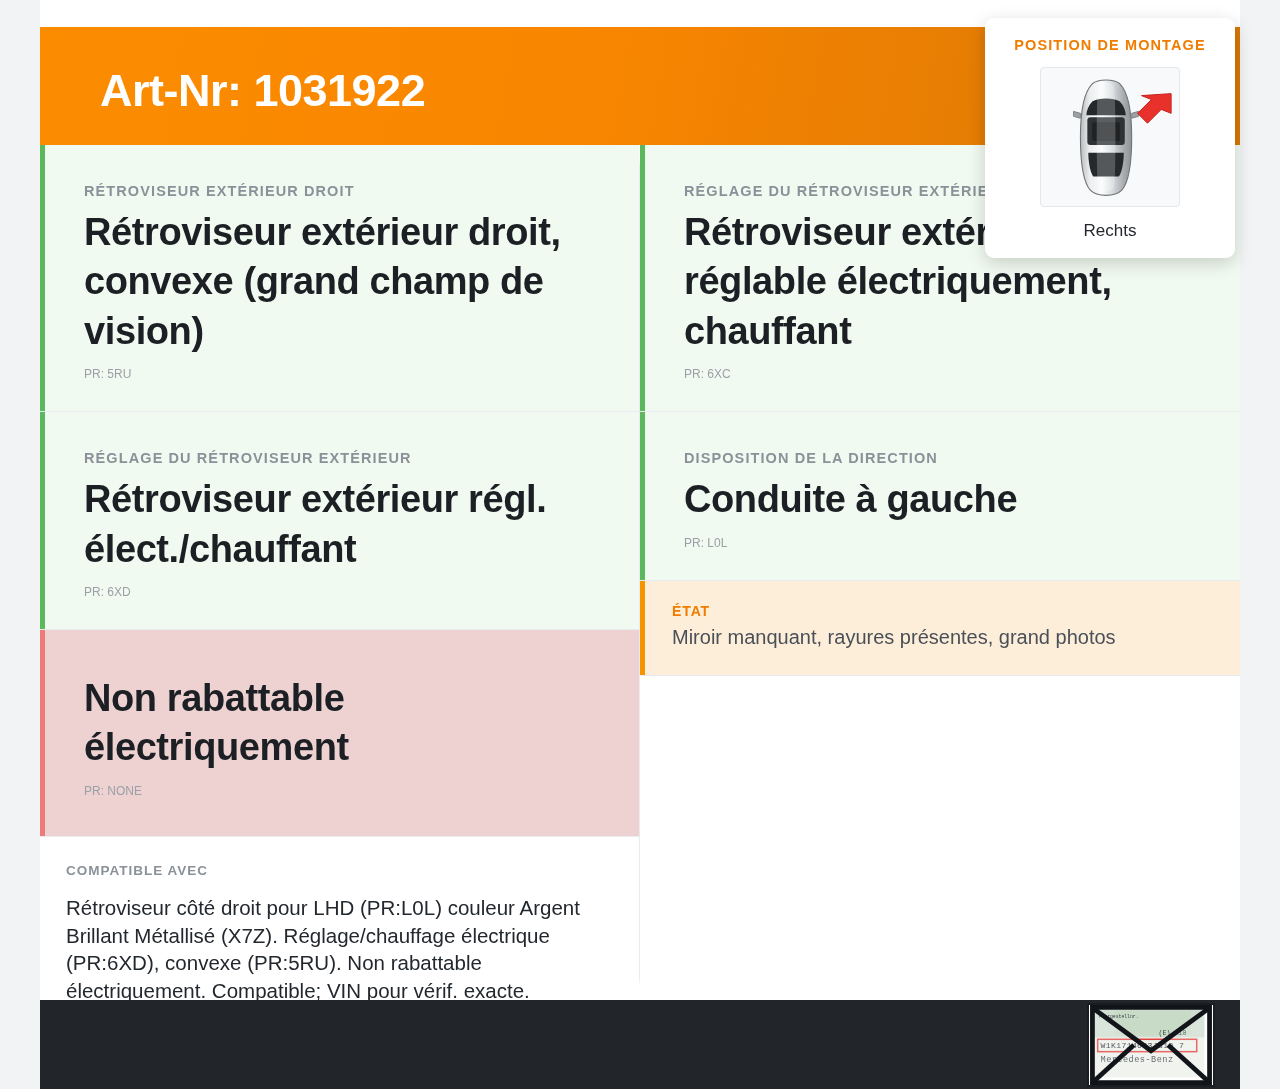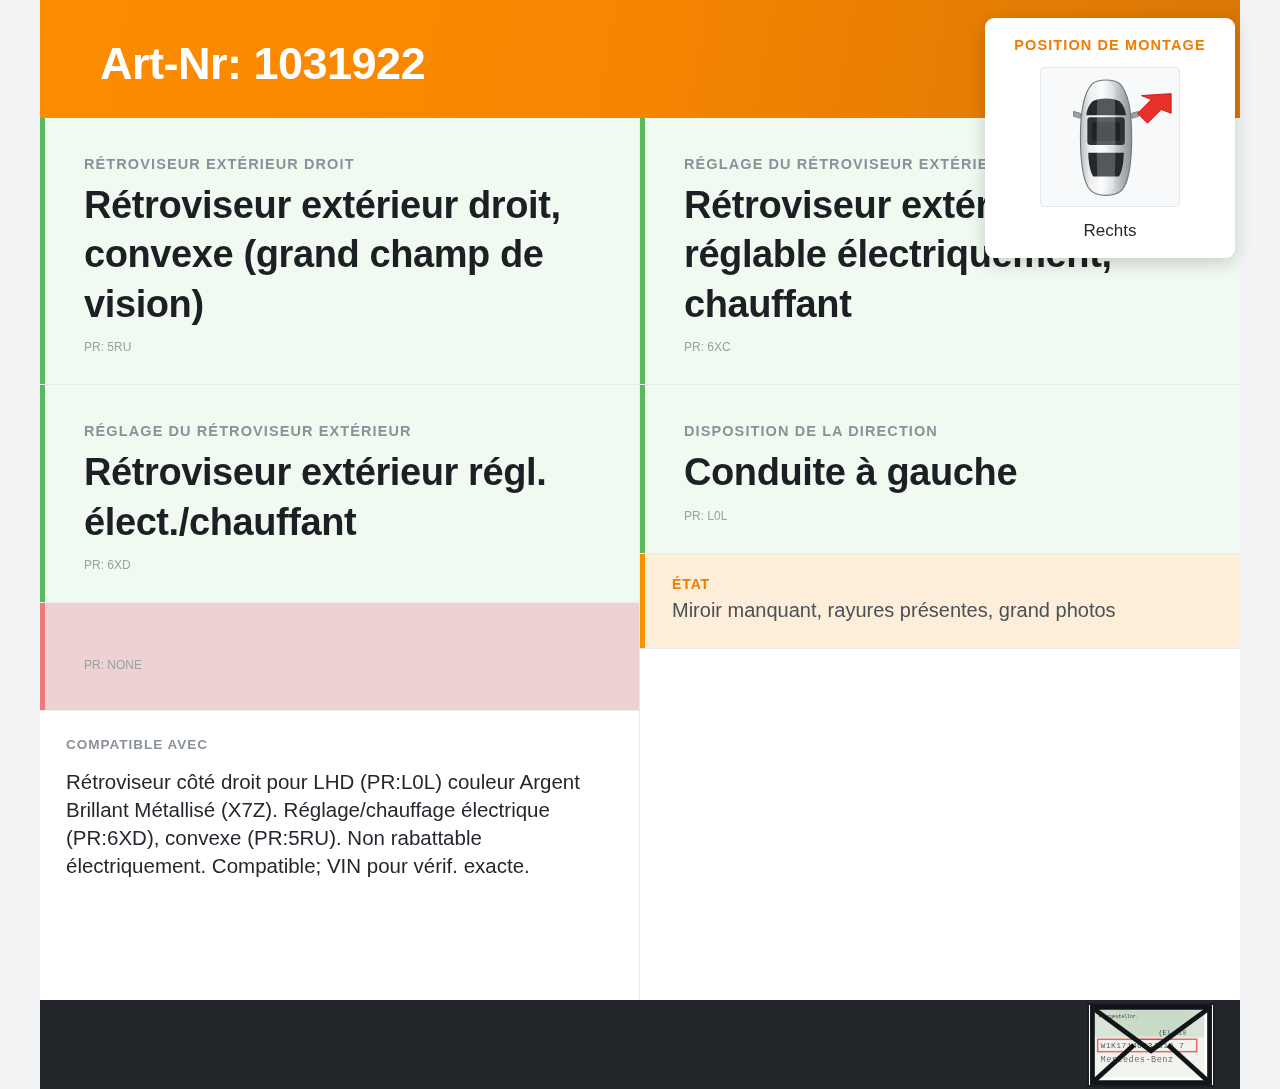--- a/index.html
+++ b/index.html
@@ -32,20 +32,21 @@
   }
 
   
   .header {
     height: 118px;
     background: linear-gradient(100deg, #fb8c00 0%, #f98600 45%, #d97706 100%);
     flex: 0 0 118px;
     display: flex;
     align-items: center;
     padding: 8px 0 0 60px;
+    margin-top: 27px;
   }
   .header-title {
     color: #ffffff;
     font-size: 45px;
     font-weight: bold;
     letter-spacing: -0.5px;
     line-height: 1;
   }
 
   
@@ -54,21 +55,21 @@
     display: flex;
     background: #ffffff;
     min-height: 0;
   }
 
   .col {
     width: 600px;
     display: flex;
     flex-direction: column;
   }
-  .col-left { border-right: 1px solid #e9ecef; }
+  .col-left { border-right: 1px solid #e9ecef; border-radius: 22px; }
 
   
   .card {
     position: relative;
     padding: 38px 44px 30px 44px;
     border-bottom: 1px solid #e9ecef;
   }
   .card::before {
     content: "";
     position: absolute;
@@ -227,20 +228,21 @@
           <div class="card-pr">PR: 5RU</div>
         </div>
 
         <div class="card green">
           <div class="card-label">RÉGLAGE DU RÉTROVISEUR EXTÉRIEUR</div>
           <div class="card-title">Rétroviseur extérieur régl. élect./chauffant</div>
           <div class="card-pr">PR: 6XD</div>
         </div>
 
         <div class="card red">
+          <div class="card-title">Non rabattable électriquement</div>
           <div class="card-pr">PR: NONE</div>
         </div>
 
         <div class="compat">
           <div class="compat-label">COMPATIBLE AVEC</div>
           <div class="compat-text">Rétroviseur côté droit pour LHD (PR:L0L) couleur Argent Brillant Métallisé (X7Z). Réglage/chauffage électrique (PR:6XD), convexe (PR:5RU). Non rabattable électriquement. Compatible; VIN pour vérif. exacte.</div>
         </div>
 
         <div class="col-spacer"></div>
       </div>

